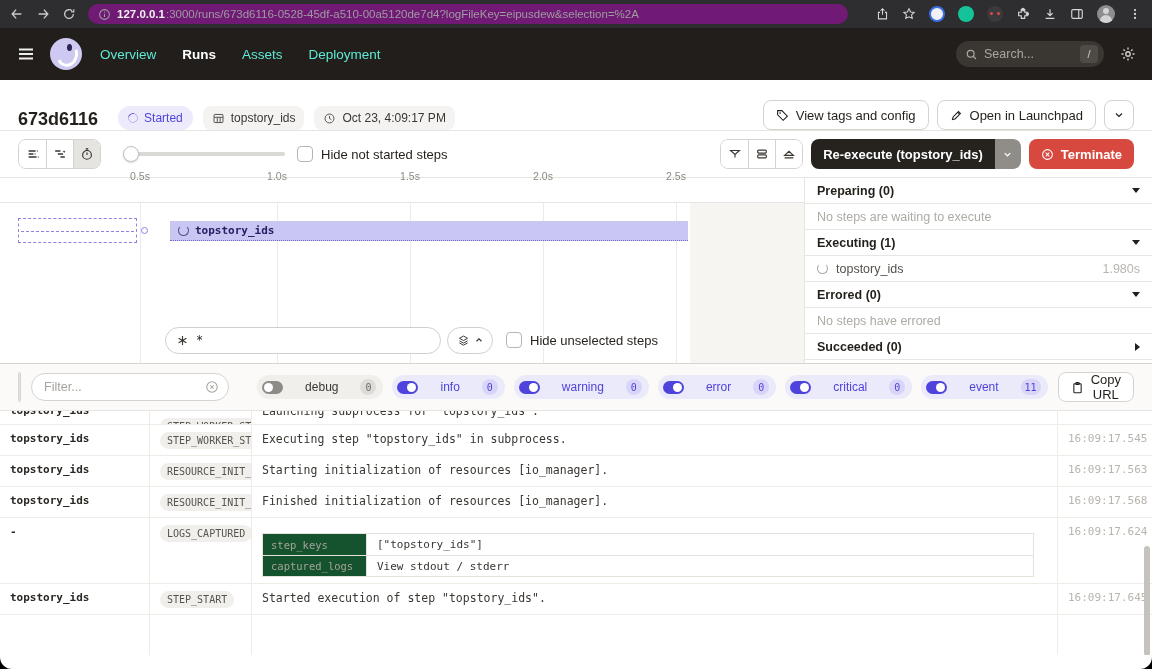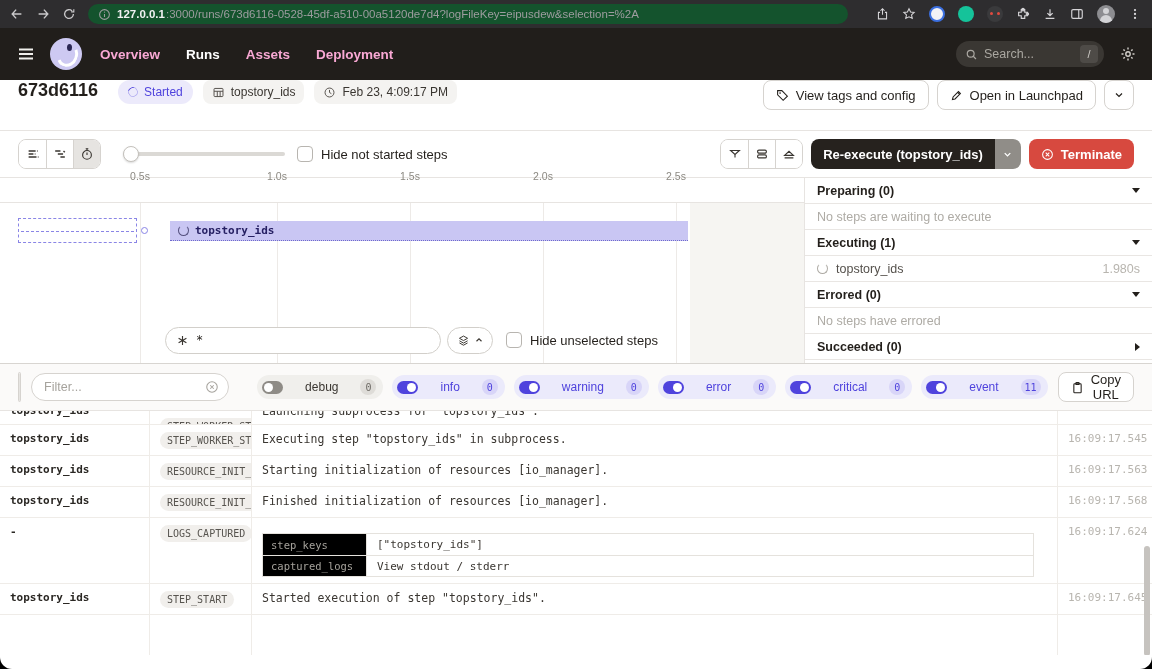--- a/index.html
+++ b/index.html
@@ -4,53 +4,53 @@
 <style>
   * { margin:0; padding:0; box-sizing:border-box; }
   html,body { width:1152px; height:669px; overflow:hidden; background:#fff;
               font-family:"Liberation Sans", sans-serif; }
   .mono { font-family:"DejaVu Sans Mono", monospace; }
   svg.ic { display:block; }
 
   
   .chrome { height:28px; background:#2e2d2f; display:flex; align-items:center; padding:0 10px; gap:12px; }
   .chrome .navic { color:#c9c8ca; display:flex; align-items:center; }
-  .urlpill { flex:1; max-width:760px; height:20px; background:#14532d; border-radius:11px;
+  .urlpill { flex:1; max-width:760px; height:20px; background:#701a75; border-radius:11px;
              display:flex; align-items:center; padding:0 10px; gap:6px; color:#9d9c9f; overflow:hidden; }
   .urlpill .host { color:#f2f1f3; font-weight:bold; font-size:11.5px; white-space:nowrap; }
   .urlpill .rest { color:#9d9c9f; font-size:11.5px; white-space:nowrap; overflow:hidden; text-overflow:ellipsis; }
   .chrome-right { display:flex; align-items:center; gap:13px; margin-left:auto; color:#d6d5d8; }
   .extdot { width:16px; height:16px; border-radius:50%; position:relative; }
   .extdot.cz { background:#f2f2f6; border:2px solid #3b6fe0; }
   .extdot.gr { background:#15c39a; }
   .extdot.gb { background:#3a3a3c; }
   .extdot.gb::before, .extdot.gb::after { content:""; position:absolute; top:6px; width:3px; height:3px; border-radius:50%; background:#e04a3f; }
   .extdot.gb::before { left:3px; } .extdot.gb::after { right:3px; }
   .avatar { width:18px; height:18px; border-radius:50%; background:#8d8d91; position:relative; overflow:hidden; }
   .avatar::before { content:""; position:absolute; top:3px; left:6px; width:6px; height:6px; border-radius:50%; background:#d3d3d6; }
   .avatar::after { content:""; position:absolute; top:10px; left:3px; width:12px; height:8px; border-radius:6px 6px 0 0; background:#d3d3d6; }
 
   
   .dnav { height:52px; background:#211e1b; display:flex; align-items:center; padding:0 16px; }
   .dlogo { width:32px; height:32px; border-radius:50%; background:#cdc9f2; margin:0 18px 0 14px; position:relative; overflow:hidden; }
   .dlogo::before { content:""; position:absolute; inset:5px 4px 3px 7px; border:3px solid #fff; border-left-color:transparent; border-top-color:transparent; border-radius:50%; transform:rotate(20deg); }
   .dlogo::after { content:""; position:absolute; top:6px; left:17px; width:5px; height:7px; border-radius:50%; background:#2a2653; }
   .dnav-links { display:flex; align-items:center; gap:26px; font-size:13.5px; }
-  .dnav-link { color:#f9a8d4; cursor:pointer;font-weight:bold; }
+  .dnav-link { color:#5eead4; cursor:pointer; }
   .dnav-link.active { color:#fff; font-weight:bold; }
   .dsearch { margin-left:auto; width:148px; height:26px; background:#3a3733; border-radius:13px;
              display:flex; align-items:center; padding:0 6px 0 9px; gap:6px; color:#aaa7a1; }
   .dsearch input { background:transparent; border:0; outline:0; color:#cfccc7; font-size:12.5px; width:80px; font-family:inherit; }
   .dsearch input::placeholder { color:#aaa7a1; }
   .slashkey { margin-left:auto; background:rgba(255,255,255,.10); border-radius:4px; min-width:18px; height:18px;
               font-size:11px; color:#cfccc7; display:flex; align-items:center; justify-content:center; }
   .dgear { color:#d2cfca; margin-left:16px; }
 
   
-  .runhdr { height:51px; display:flex; align-items:flex-start; padding:0 18px; border-bottom:1px solid #e7e4e1; background:#fff; gap:10px; }
+  .runhdr { height:51px; display:flex; align-items:flex-end; padding:0 18px; border-bottom:1px solid #e7e4e1; background:#fff; gap:10px; }
   .runid { font-size:18px; font-weight:bold; color:#231f1b; margin-right:10px; }
   .badge-started { height:24px; border-radius:12px; background:#eceafb; color:#4f43dd; font-size:12px;
                    display:flex; align-items:center; gap:6px; padding:0 10px; }
   .ring { width:10px; height:10px; border-radius:50%; border:1.5px solid rgba(79,67,221,.35); border-top-color:#4f43dd; transform:rotate(-30deg); }
   .tagpill { height:24px; border-radius:8px; background:#f4f3f1; color:#3a3631; font-size:12px;
              display:flex; align-items:center; gap:6px; padding:0 9px; }
   .hdr-actions { margin-left:auto; display:flex; align-items:center; gap:8px; }
   .btn { height:30px; border:1px solid #d6d3cf; border-radius:8px; background:#fff; color:#231f1b;
          font-size:13px; display:flex; align-items:center; gap:7px; padding:0 12px; cursor:pointer; font-family:inherit; }
   .btn.iconly { padding:0 8px; }
@@ -138,21 +138,21 @@
   .c-et { padding-top:5px !important; }
   .etbadge { display:inline-block; background:#f1efec; border-radius:9px; padding:3px 7px;
              font-family:"DejaVu Sans Mono", monospace; font-size:10px; color:#57544f; white-space:nowrap; }
   .c-info { font-family:"DejaVu Sans Mono", monospace; font-size:11.5px; color:#3a3631; }
   .c-ts { font-family:"DejaVu Sans Mono", monospace; font-size:11px; color:#b8b5af; }
   .trow.clipped { height:14px; }
   .trow.clipped > div > * , .trow.clipped .shift { margin-top:-14px; }
   .metatable { margin-top:8px; width:772px; border:1px solid #e5e2dd; }
   .metarow { display:grid; grid-template-columns:104px 1fr; height:21px; align-items:center; }
   .metarow + .metarow { border-top:1px solid #e5e2dd; }
-  .metakey { background:#000000; color:#a5a29b; font-family:"DejaVu Sans Mono", monospace; font-size:10.5px;
+  .metakey { background:#14532d; color:#a5a29b; font-family:"DejaVu Sans Mono", monospace; font-size:10.5px;
              padding:0 8px; border-right:1px solid #e5e2dd; height:100%; display:flex; align-items:center; }
   .metaval { font-family:"DejaVu Sans Mono", monospace; font-size:11px; color:#3a3631; padding:0 10px; }
   .metaval.link { cursor:pointer; }
   .trow.filler { border-bottom:0; height:40px; }
   .vscroll { position:absolute; right:2px; top:135px; width:6px; height:110px; border-radius:3px; background:#c6c3bf; }
 
   .corner { position:fixed; bottom:0; width:14px; height:14px; background:#000; z-index:50; }
   .corner.l { left:0; } .corner.r { right:0; }
   .corner::after { content:""; position:absolute; inset:0; background:#fff; }
   .corner.l::after { border-bottom-left-radius:12px; }
@@ -279,21 +279,21 @@
     </span>
     <span>topstory_ids</span>
   </span>
   <span class="tagpill">
     <span style="color:#55514c">
       <svg class="ic" width="13" height="13" viewBox="0 0 16 16" fill="none" stroke="currentColor" stroke-width="1.2">
           <circle cx="8" cy="8" r="5.5"></circle>
           <path d="M8 4.8V8l2.3 1.4"></path>
         </svg>
     </span>
-    <span>Feb 23, 4:09:17 PM</span>
+    <span>Oct 23, 4:09:17 PM</span>
   </span>
   <div class="hdr-actions">
     <button class="btn">
       <span>
         <svg class="ic" width="13" height="13" viewBox="0 0 16 16" fill="none" stroke="currentColor" stroke-width="1.3">
             <path d="M2 2h5.2L14 8.8 8.8 14 2 7.2V2z"></path>
             <circle cx="5" cy="5" r="1" fill="currentColor" stroke="none"></circle>
           </svg>
       </span>
       <span>View tags and config</span>

